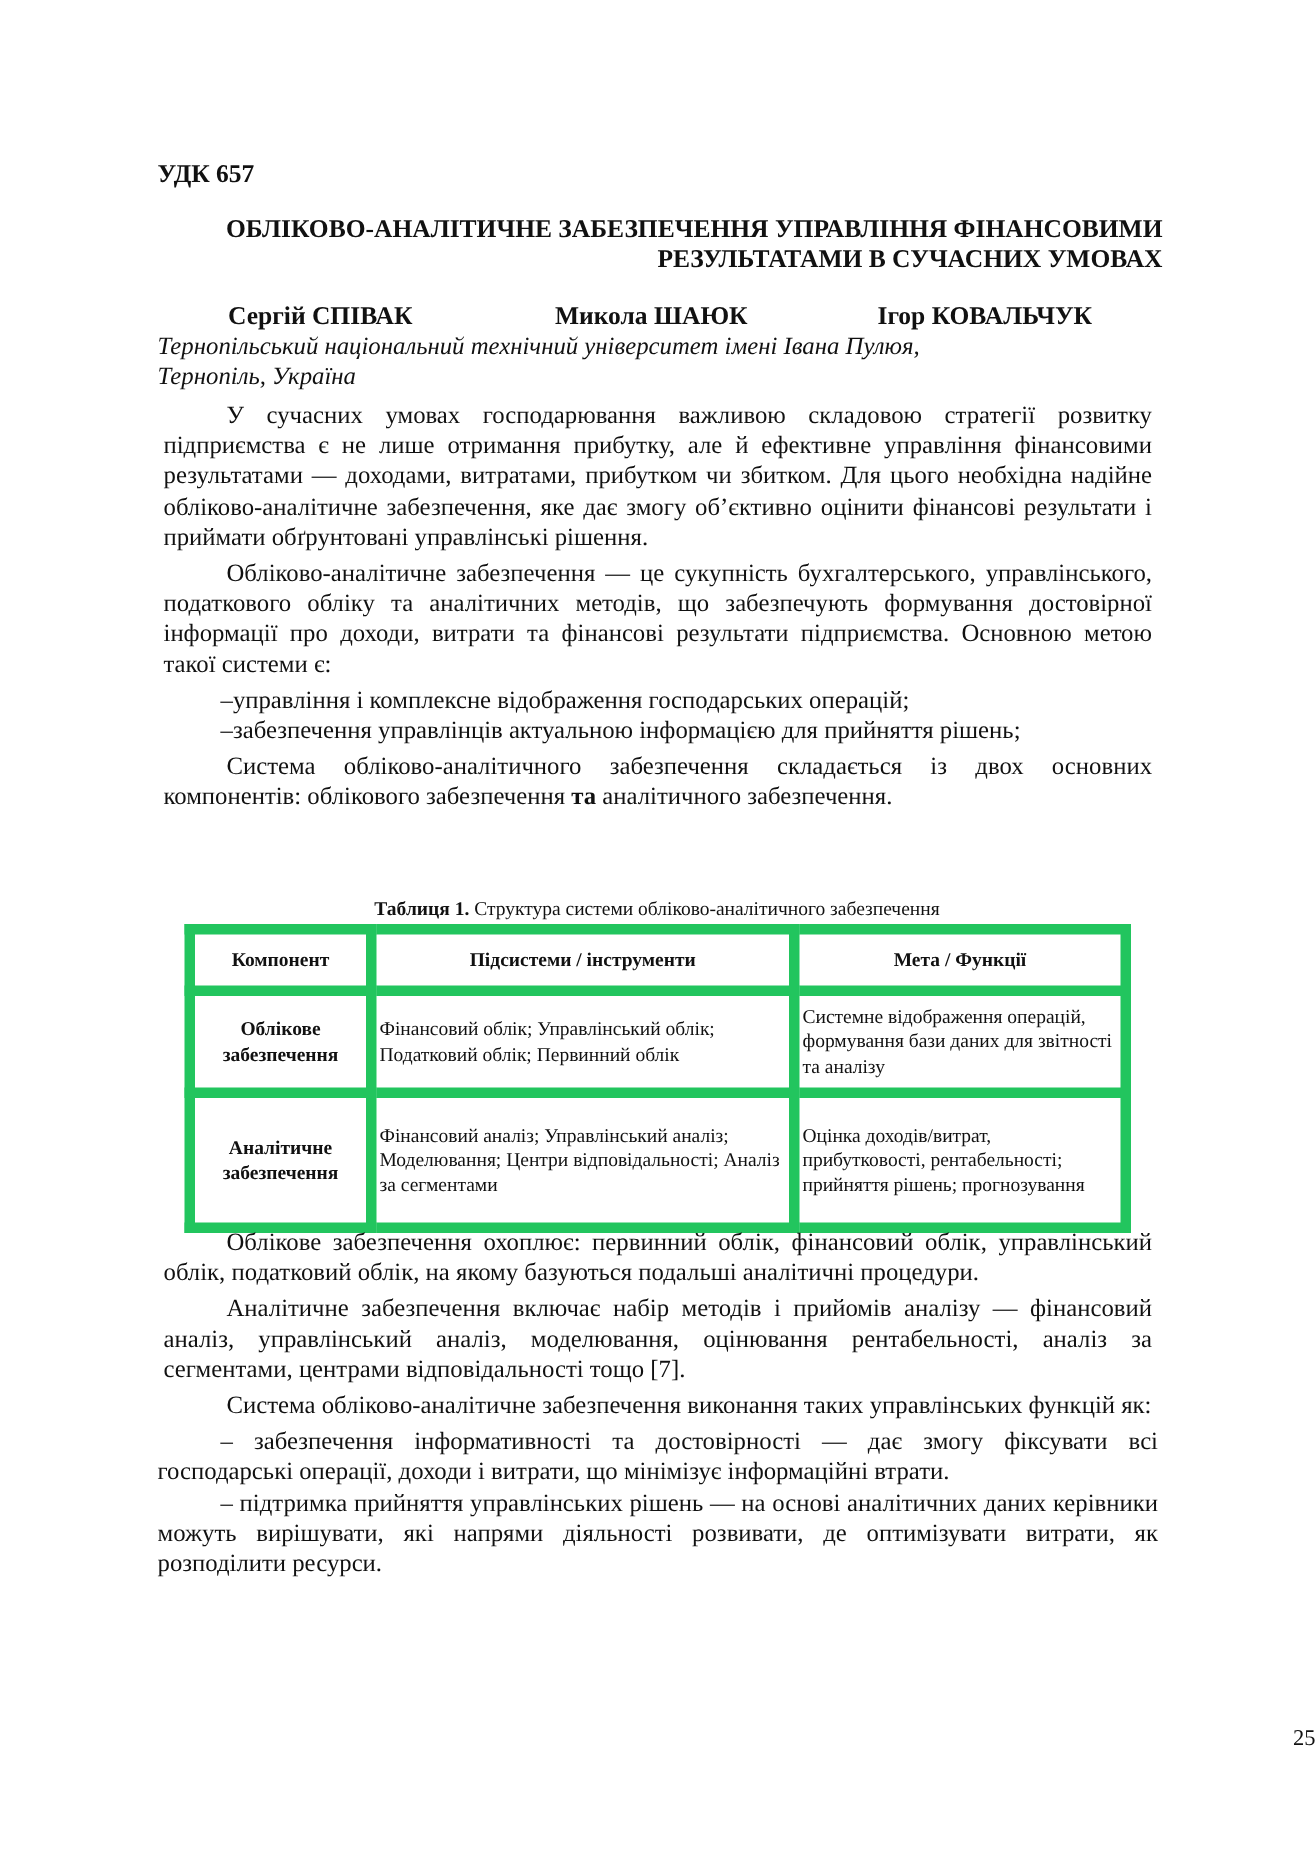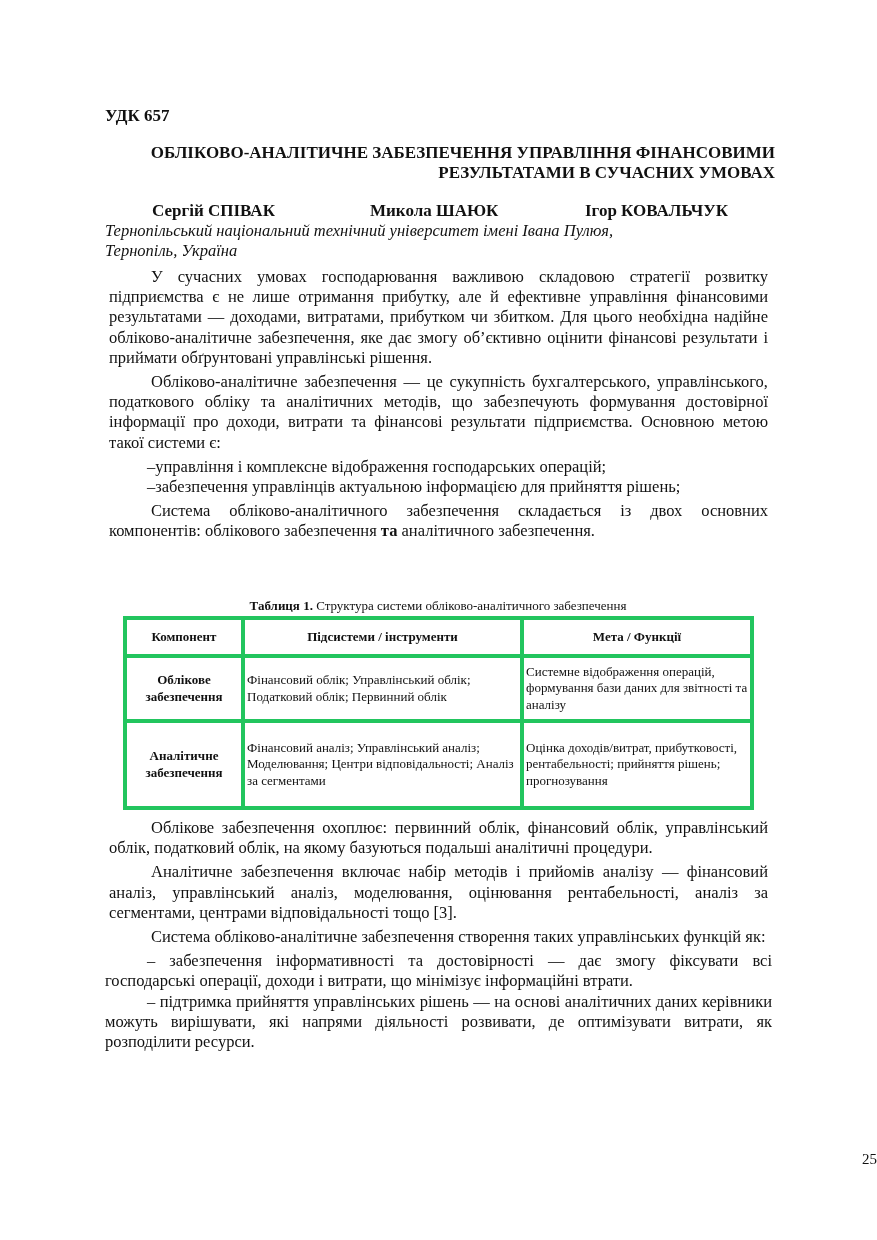--- a/index.html
+++ b/index.html
@@ -14,21 +14,21 @@
   .affil { left: 105px; width: 670px; top: 221px; text-align: left;
            font-size: 16.5px; font-style: italic; line-height: 20px; }
   .body-block { left: 105px; width: 667px; font-size: 16.5px; line-height: 20.2px; }
   .p { text-align: justify; text-align-last: left; text-indent: 42px; margin: 4px; }
   .li { margin: 0; text-indent: 42px; text-align: justify; }
   b.inline { font-weight: bold; }
   .caption { left: 123px; width: 630px; top: 598px; text-align: center; font-size: 13px; }
   .caption b { font-weight: bold; }
   table.t { position: absolute; left: 123px; top: 616px; width: 631px;
             border-collapse: collapse; font-size: 13px; line-height: 16.5px; }
-  table.t th, table.t td { border: 4px solid #22c55e; vertical-align: middle; }
+  table.t th, table.t td { border: 7px solid #22c55e; vertical-align: middle; }
   table.t th { height: 32px; font-weight: bold; text-align: center; }
   table.t td { padding: 0 2px; }
   table.t td.comp { text-align: center; font-weight: bold; width: 110px; }
   table.t td.sub { width: 271px; }
   .r1 td { height: 61px; }
   .r2 td { height: 83px; }
   .pagenum { left: 0; width: 877px; top: 1151px; text-align: right; font-size: 15px; }
 </style>
 </head>
 <body>
@@ -76,19 +76,19 @@
     <tr class="r2">
       <td class="comp">Аналітичне забезпечення</td>
       <td class="sub">Фінансовий аналіз; Управлінський аналіз; Моделювання; Центри відповідальності; Аналіз за сегментами</td>
       <td>Оцінка доходів/витрат, прибутковості, рентабельності; прийняття рішень; прогнозування</td>
     </tr>
   </tbody>
 </table>
 
 <div class="abs body-block" style="top:814px;">
   <p class="p">Облікове забезпечення охоплює: первинний облік, фінансовий облік, управлінський облік, податковий облік, на якому базуються подальші аналітичні процедури.</p>
-  <p class="p">Аналітичне забезпечення включає набір методів і прийомів аналізу — фінансовий аналіз, управлінський аналіз, моделювання, оцінювання рентабельності, аналіз за сегментами, центрами відповідальності тощо [3].</p>
-  <p class="p">Система обліково-аналітичне забезпечення створення таких управлінських функцій як:</p>
+  <p class="p">Аналітичне забезпечення включає набір методів і прийомів аналізу — фінансовий аналіз, управлінський аналіз, моделювання, оцінювання рентабельності, аналіз за сегментами, центрами відповідальності тощо [7].</p>
+  <p class="p">Система обліково-аналітичне забезпечення виконання таких управлінських функцій як:</p>
   <p class="li">– забезпечення інформативності та достовірності — дає змогу фіксувати всі господарські операції, доходи і витрати, що мінімізує інформаційні втрати.</p>
   <p class="li">– підтримка прийняття управлінських рішень — на основі аналітичних даних керівники можуть вирішувати, які напрями діяльності розвивати, де оптимізувати витрати, як розподілити ресурси.</p>
 </div>
 
 <div class="abs pagenum">25</div>
 
 </body></html>

